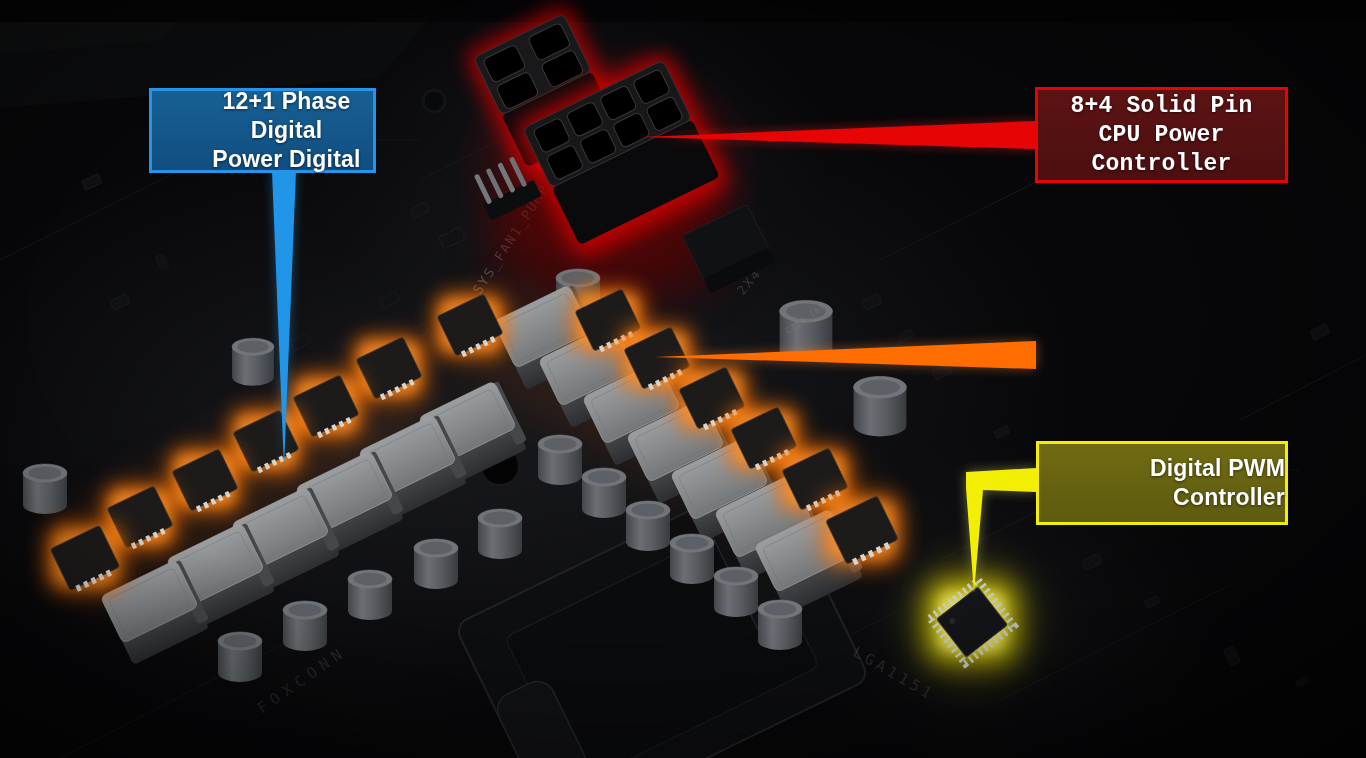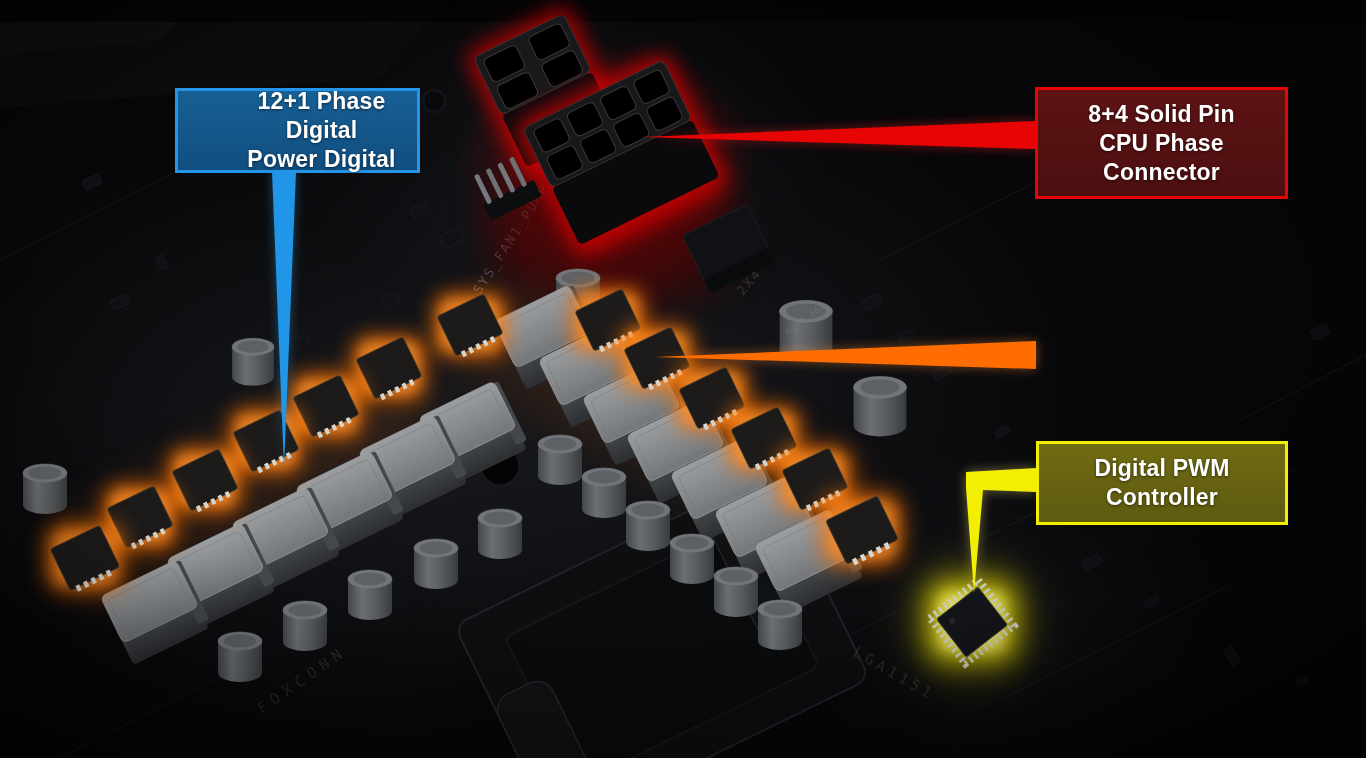--- a/index.html
+++ b/index.html
@@ -3,28 +3,28 @@
 <meta charset="utf-8">
 <style>
   html,body{margin:0;padding:0;background:#000;}
   .stage{position:relative;width:1366px;height:758px;overflow:hidden;background:#060709;
          font-family:"Liberation Sans",sans-serif;}
   .stage svg{position:absolute;left:0;top:0;}
   .callout{position:absolute;box-sizing:border-box;display:flex;flex-direction:column;
            align-items:center;justify-content:center;text-align:center;color:#fff;
            font-weight:bold;font-size:23px;line-height:29px;letter-spacing:.2px;
            text-shadow:0 1px 3px rgba(0,0,0,.55);}
-  .callout.blue  {left:175px; top:88px;  width:245px;height:85px;
+  .callout.blue  {left:149px; top:88px;  width:227px;height:85px;
                   background:linear-gradient(180deg,#176094,#114e80);border:3px solid #2595ea;padding-left:48px;}
-  .callout.red   {left:1035px;top:87px;  width:253px;height:112px;
-                  background:linear-gradient(180deg,#5d1314,#4c0f10);border:3px solid #e60404;}
+  .callout.red   {left:1035px;top:87px;  width:253px;height:96px;
+                  background:linear-gradient(180deg,#5d1314,#4c0f10);border:3px solid #e60404;font-family:Liberation Mono, monospace;}
   .callout.orange{left:1036px;top:312px; width:252px;height:88px;font-size:24px;
                   background:linear-gradient(180deg,#704d13,#5f4110);border:3px solid #f86e04;}
   .callout.yellow{left:1036px;top:441px; width:252px;height:84px;
-                  background:linear-gradient(180deg,#6f6b13,#5e5a10);border:3px solid #f2ee04;}
+                  background:linear-gradient(180deg,#6f6b13,#5e5a10);border:3px solid #f2ee04;align-items:flex-end;}
   .silk{font-family:"DejaVu Sans Mono",monospace;fill:#8d9196;}
 </style>
 </head>
 <body>
 
 <div class="stage">
 
 <svg width="1366" height="758" viewBox="0 0 1366 758">
   <defs>
     <linearGradient id="gTop" x1="0" y1="0" x2="0" y2="1">
@@ -279,20 +279,20 @@
     <polygon points="966,472 1036,468 1036,492 983,490 974,593 966,488" fill="#f2ee04"></polygon>
   </g>
 </svg>
 
 <div class="callout blue">
   <span>12+1 Phase Digital</span>
   <span>Power Digital</span>
 </div>
 <div class="callout red">
   <span>8+4 Solid Pin</span>
-  <span>CPU Phase Connector</span>
+  <span>CPU Power Controller</span>
 </div>
 <div class="callout yellow">
   <span>Digital PWM</span>
   <span>Controller</span>
 </div>
 
 </div>
 
 </body></html>

